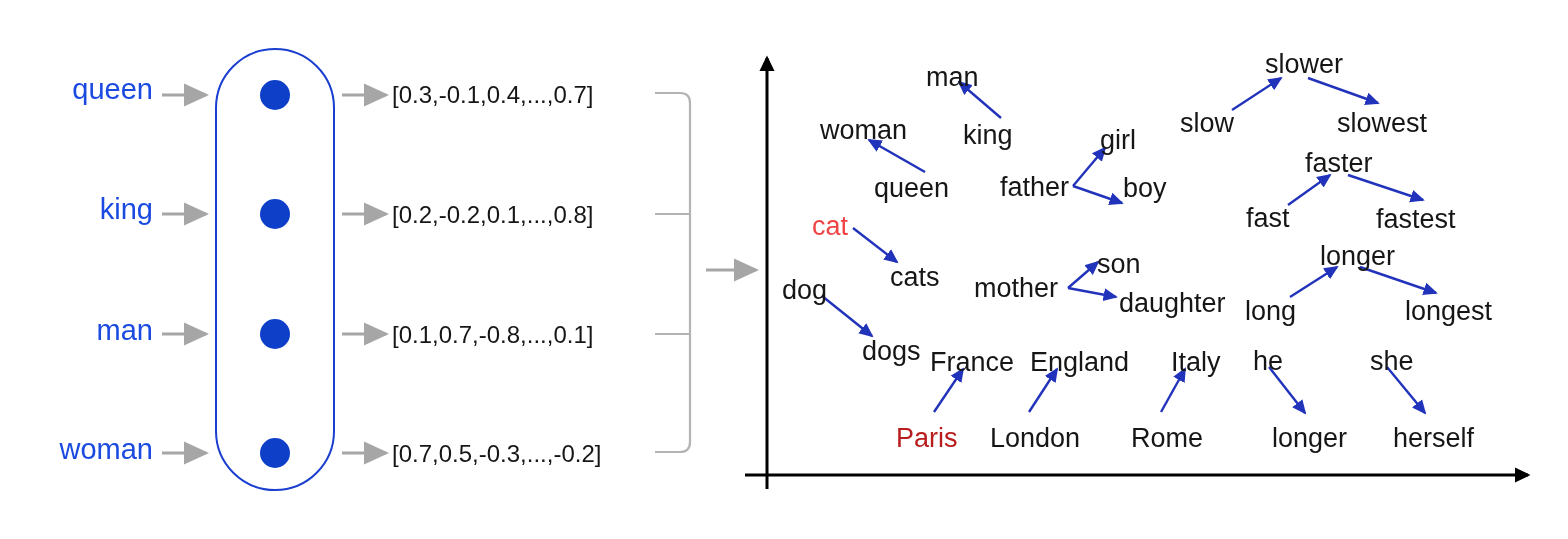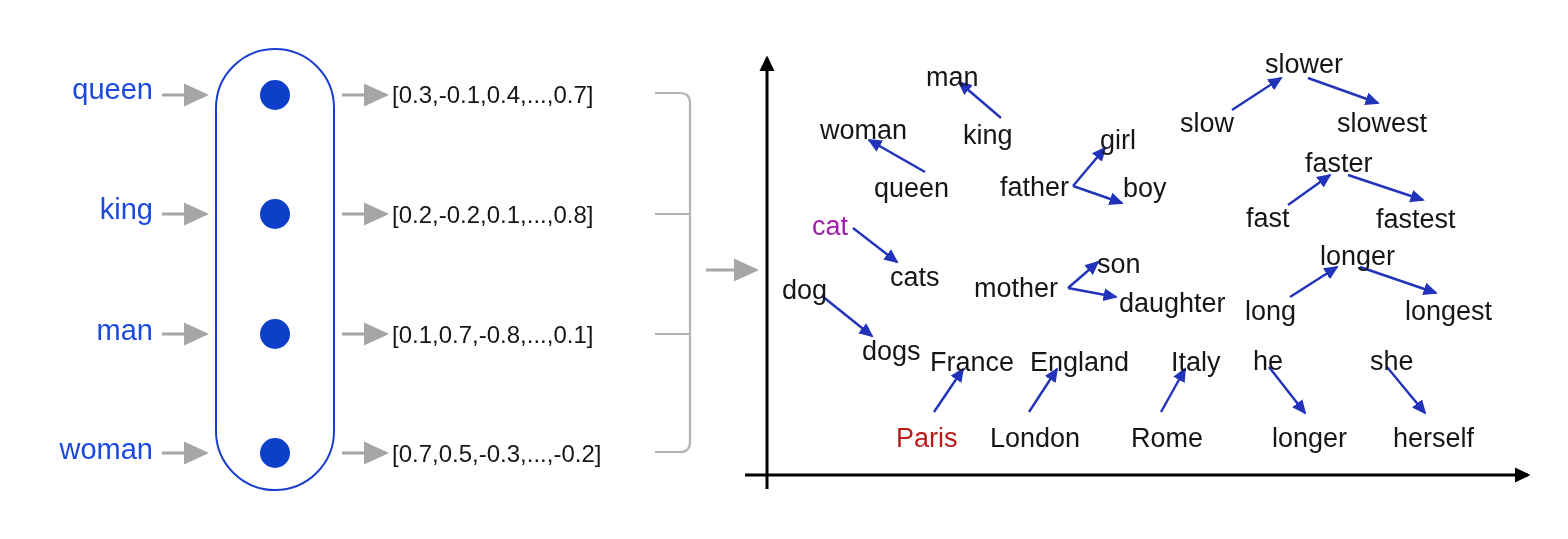--- a/index.html
+++ b/index.html
@@ -121,21 +121,21 @@
       </g>
   </svg>
   <div id="plot-words">
       <div class="sw" style="left: 926px; top: 64px; color: rgb(22, 22, 22);">man</div>
       <div class="sw" style="left: 820px; top: 117px; color: rgb(22, 22, 22);">woman</div>
       <div class="sw" style="left: 963px; top: 122px; color: rgb(22, 22, 22);">king</div>
       <div class="sw" style="left: 1100px; top: 127px; color: rgb(22, 22, 22);">girl</div>
       <div class="sw" style="left: 874px; top: 175px; color: rgb(22, 22, 22);">queen</div>
       <div class="sw" style="left: 1000px; top: 174px; color: rgb(22, 22, 22);">father</div>
       <div class="sw" style="left: 1123px; top: 175px; color: rgb(22, 22, 22);">boy</div>
-      <div class="sw" style="left: 812px; top: 213px; color: #a21caf;">cat</div>
+      <div class="sw" style="left: 812px; top: 213px; color: #ef4444;">cat</div>
       <div class="sw" style="left: 890px; top: 264px; color: rgb(22, 22, 22);">cats</div>
       <div class="sw" style="left: 1097px; top: 251px; color: rgb(22, 22, 22);">son</div>
       <div class="sw" style="left: 974px; top: 275px; color: rgb(22, 22, 22);">mother</div>
       <div class="sw" style="left: 1119px; top: 290px; color: rgb(22, 22, 22);">daughter</div>
       <div class="sw" style="left: 782px; top: 277px; color: rgb(22, 22, 22);">dog</div>
       <div class="sw" style="left: 862px; top: 338px; color: rgb(22, 22, 22);">dogs</div>
       <div class="sw" style="left: 930px; top: 349px; color: rgb(22, 22, 22);">France</div>
       <div class="sw" style="left: 1030px; top: 349px; color: rgb(22, 22, 22);">England</div>
       <div class="sw" style="left: 1171px; top: 349px; color: rgb(22, 22, 22);">Italy</div>
       <div class="sw" style="left: 1253px; top: 348px; color: rgb(22, 22, 22);">he</div>

